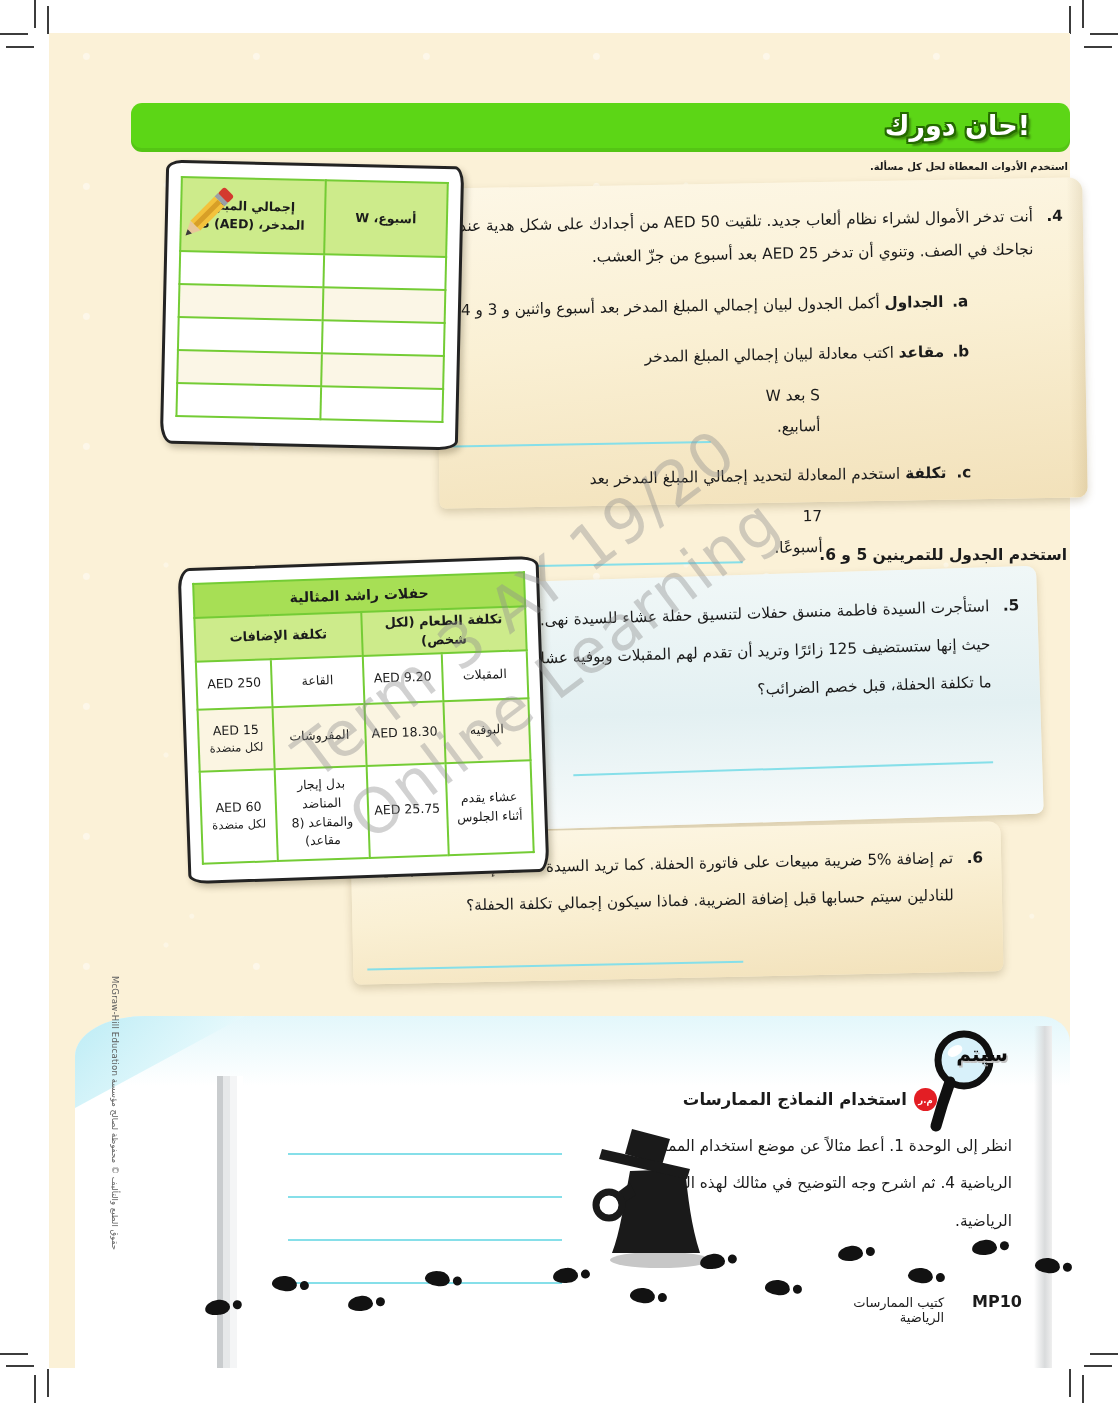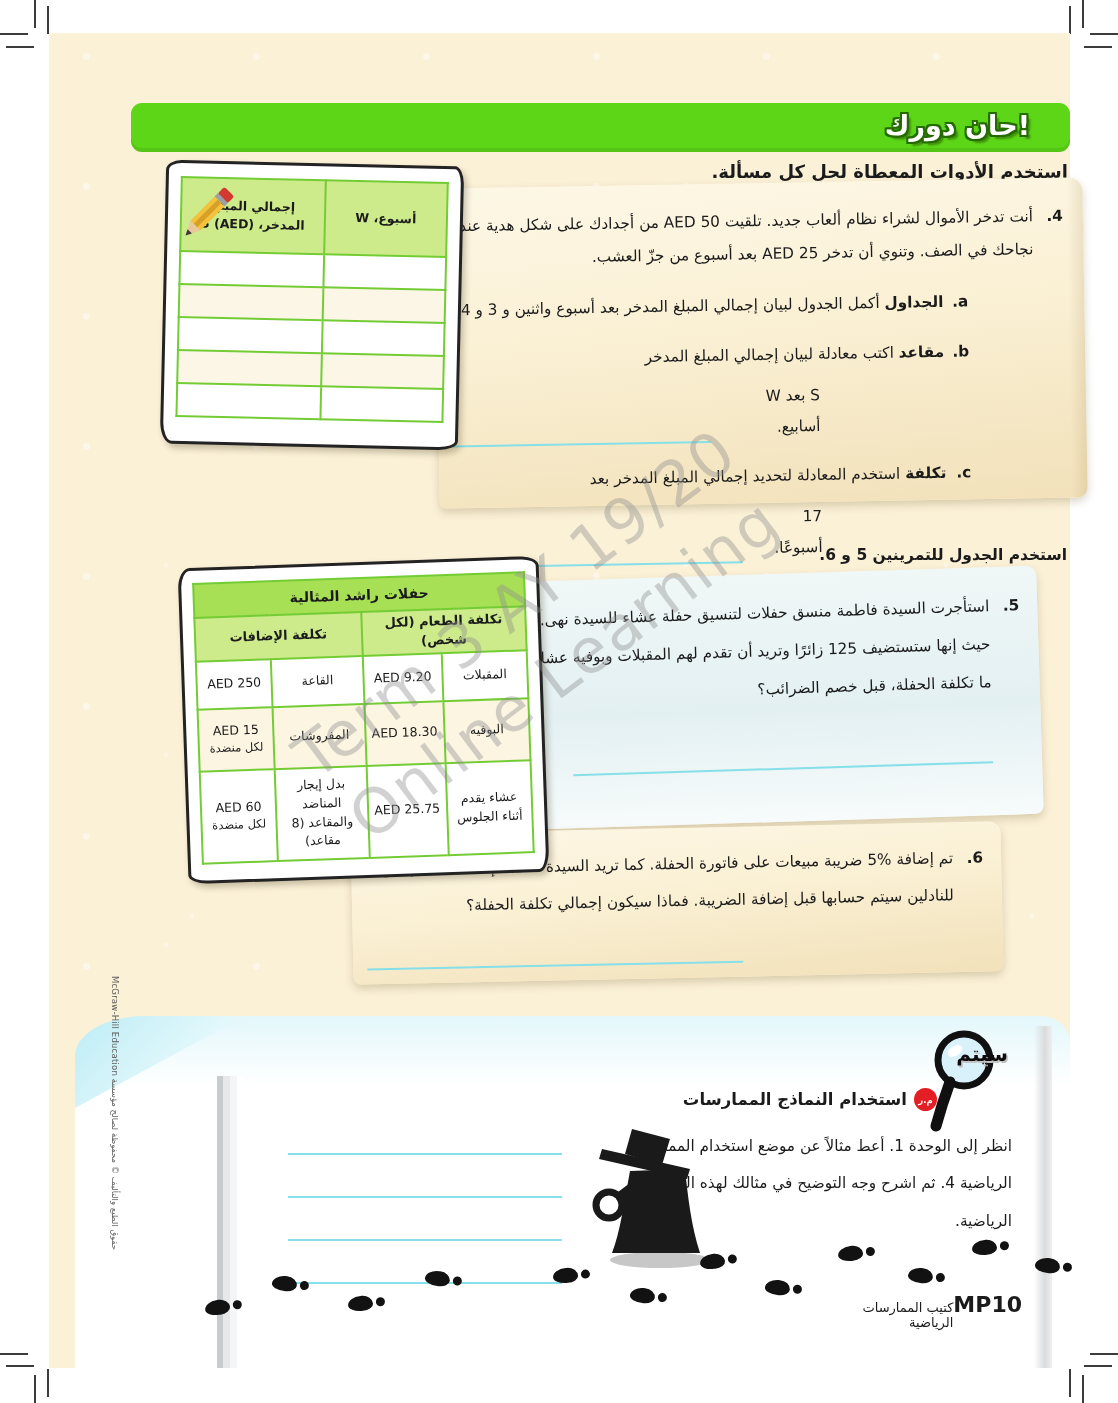--- a/index.html
+++ b/index.html
@@ -15,21 +15,21 @@
   
   .cmv{position:absolute;width:2px;height:28px;background:#3c3c3c;}
   .cmh{position:absolute;width:28px;height:2px;background:#3c3c3c;}
   
   .banner{position:absolute;left:131px;top:103px;width:939px;height:49px;background:#5cd616;
           border-radius:11px;box-shadow:inset 0 -4px 0 rgba(0,0,0,.08);}
   .banner .t{position:absolute;right:40px;top:7px;font-size:27px;font-weight:bold;color:#fff;
           text-shadow:-2px 0 #256b00,2px 0 #256b00,0 -2px #256b00,0 2px #256b00,
                       -2px -2px #256b00,2px 2px #256b00,-2px 2px #256b00,2px -2px #256b00,
                       4px 4px 2px rgba(30,60,0,.45);}
-  .intro{position:absolute;right:51px;top:158px;font-size:18px;font-weight:bold;direction:rtl;}
+  .intro{position:absolute;right:51px;top:158px;font-size:10px;font-weight:bold;direction:rtl;}
   
   .card{position:absolute;box-shadow:0 4px 8px rgba(90,70,20,.22);direction:rtl;}
   .cream{background:linear-gradient(175deg,#fdf7e6 0%,#faf0d4 45%,#f2e1ba 100%);}
   .card4{left:437px;top:183px;width:648px;height:320px;transform:rotate(-1deg);
          border-radius:8px 14px 10px 6px;padding:22px 20px 0 14px;box-sizing:border-box;}
   .card4::after{content:'';position:absolute;top:0;right:0;width:16px;height:100%;
          background:linear-gradient(90deg,transparent,rgba(120,90,30,.12));border-radius:0 14px 10px 0;}
   .prob{display:flex;gap:6px;font-size:15.3px;line-height:2.15;}
   .pnum{flex:0 0 24px;font-weight:bold;}
   .pitems{margin:14px 96px 0 0;font-size:15.3px;}
@@ -98,23 +98,23 @@
   .subtitle{position:absolute;right:163px;top:74px;font-size:16.5px;font-weight:bold;direction:rtl;}
   .bookpara{position:absolute;right:58px;top:112px;width:405px;font-size:15.3px;line-height:2.45;
         text-align:right;direction:rtl;}
   .ansbook{position:absolute;left:213px;width:274px;}
   .detective{position:absolute;left:515px;top:105px;width:135px;height:150px;}
   .fp{position:absolute;width:25px;height:15px;background:#121212;
       border-radius:55% 45% 45% 55%/60% 60% 45% 45%;}
   .fp::after{content:'';position:absolute;right:-12px;top:3px;width:9px;height:9px;
       background:#121212;border-radius:50%;}
   .footer{position:absolute;left:832px;top:1292px;width:190px;display:flex;align-items:baseline;
-      justify-content:center;gap:0;direction:ltr;}
+      justify-content:center;gap:28px;direction:ltr;}
   .footer .bk{font-size:13px;direction:rtl;}
-  .footer .code{font-size:22px;font-weight:bold;}
+  .footer .code{font-size:16px;font-weight:bold;}
   .copyright{position:absolute;left:120px;top:1018px;width:232px;font-size:8.5px;color:#5f5f5f;
       direction:rtl;transform-origin:0 0;transform:rotate(90deg);letter-spacing:.2px;white-space:nowrap;}
 </style>
 </head>
 <body>
 
 <div class="page">
 
   <div class="cmv" style="left:34px;top:0;box-shadow:13px 6px 0 #3c3c3c;"></div>
   <div class="cmh" style="left:0;top:33px;box-shadow:6px 13px 0 #3c3c3c;"></div>

